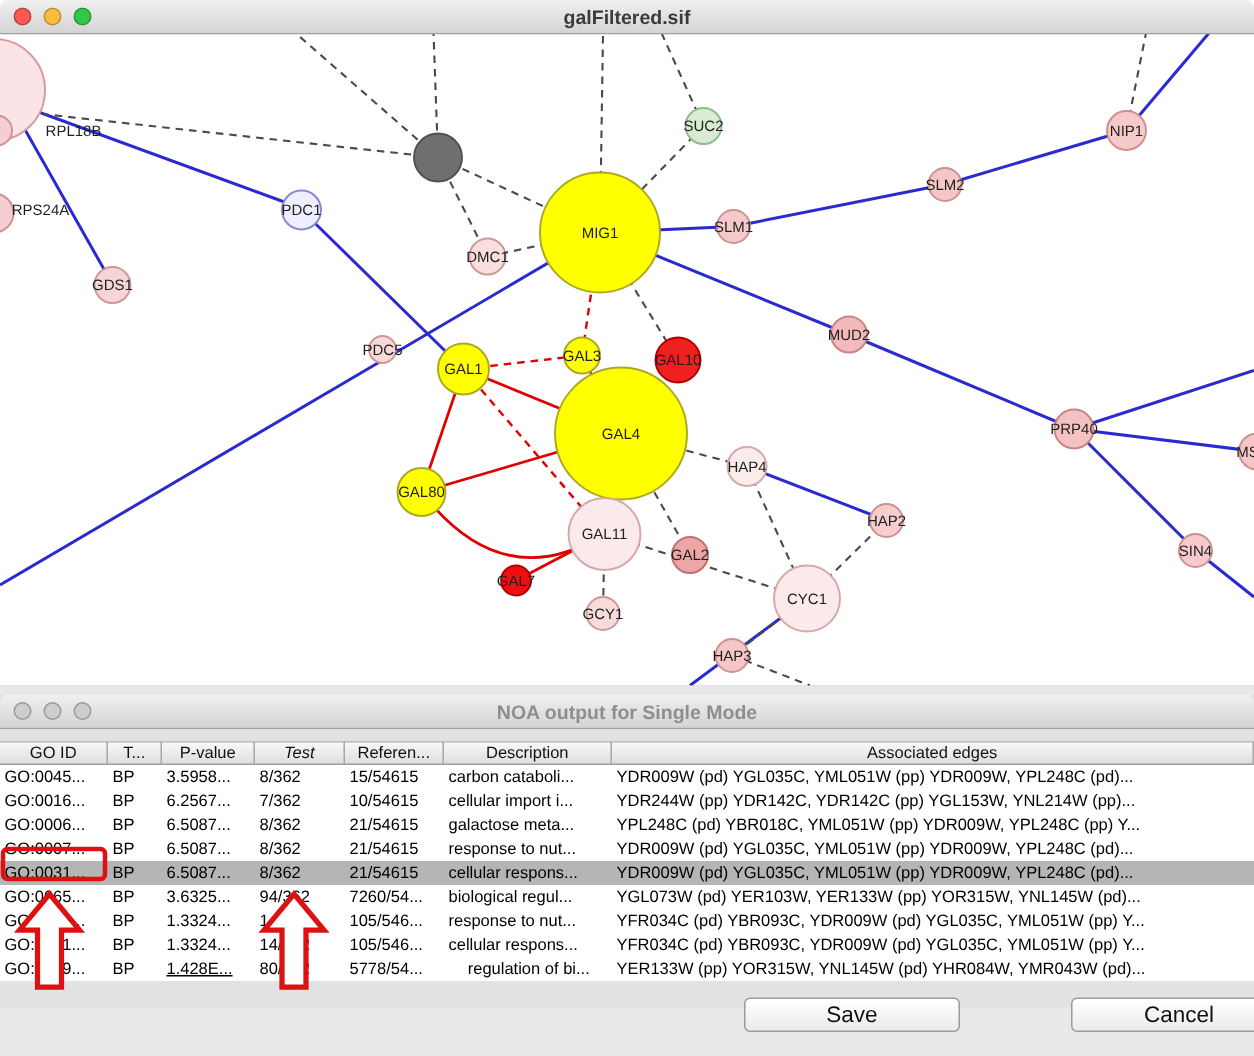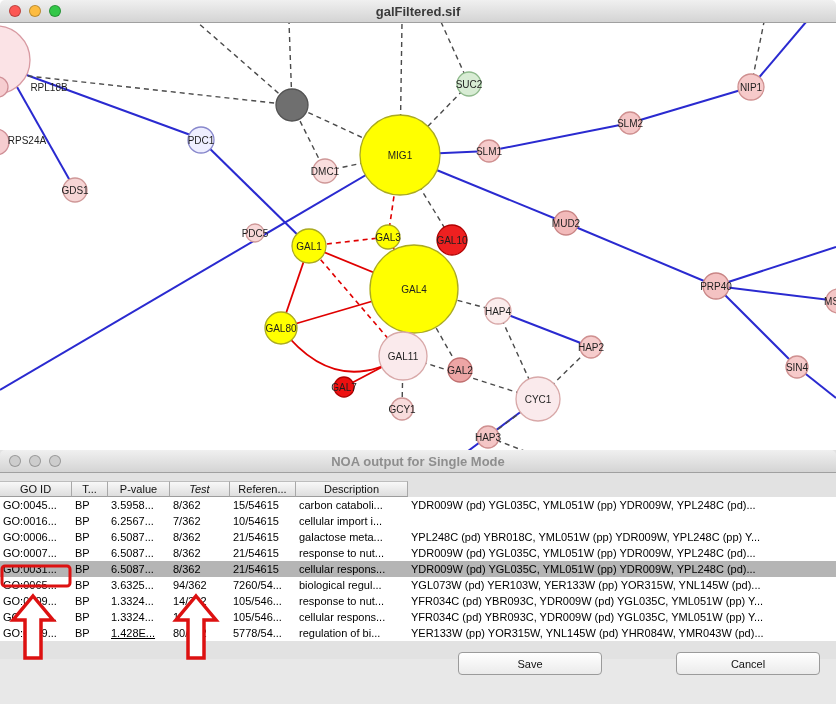--- a/index.html
+++ b/index.html
@@ -24,21 +24,21 @@
   .titlebar .title.inactive-title { color:#8e8e8e; }
   .lights { position:absolute; left:9px; top:5px; display:flex; gap:8px; }
   .light {
     width:12px; height:12px; border-radius:50%;
     border:1px solid rgba(0,0,0,0.25); box-sizing:border-box;
   }
   svg.network { position:absolute; top:22px; left:0; background:#ffffff; }
 
   
   .table-window {
-    position:absolute; top:450px; left:0; width:836px; height:209px;
+    position:absolute; top:463px; left:0; width:836px; height:209px;
     background:#e2e2e2;
   }
   .theader {
     position:absolute; top:31px; left:0; width:836px; height:16px;
     display:flex; box-sizing:border-box;
   }
   .hcell {
     box-sizing:border-box; height:16px;
     border-top:1px solid #bdbdbd; border-bottom:1px solid #9d9d9d; border-right:1px solid #a8a8a8;
     background:linear-gradient(#f8f8f8,#dedede);
@@ -53,22 +53,23 @@
   .trow.selected { background:#b5b5b5; }
   .tcell {
     box-sizing:border-box; padding:0 2px 0 3px;
     font-size:11px; line-height:16px; color:#000;
     white-space:nowrap; overflow:hidden;
   }
   .btn {
     position:absolute; top:202px; height:23px; width:144px;
     border:1px solid #9b9b9b; border-radius:4px;
     background:linear-gradient(#ffffff,#ebebeb);
-    font-size:11px; color:#111; font-family:"Liberation Sans", sans-serif;
+    font-size:15px; color:#111; font-family:"Liberation Sans", sans-serif;
     box-shadow:inset 0 1px 0 rgba(255,255,255,.7);
+    margin-left:38px;
   }
   .btn.save   { left:458px; }
   .btn.cancel { left:676px; }
 
   
   svg.overlay {
     position:absolute; top:0; left:0; z-index:50; pointer-events:none;
   }
 </style>
 </head>
@@ -201,38 +202,40 @@
     <span class="title inactive-title">NOA output for Single Mode</span>
   </div>
 
   <div class="theader">
       <div class="hcell" style="width: 72px;">GO ID</div>
       <div class="hcell" style="width: 36px;">T...</div>
       <div class="hcell" style="width: 62px;">P-value</div>
       <div class="hcell" style="width: 60px; font-style: italic;">Test</div>
       <div class="hcell" style="width: 66px;">Referen...</div>
       <div class="hcell" style="width: 112px;">Description</div>
+      <div class="hcell" style="width: 428px;">Associated edges</div>
     </div>
   <div class="tbody">
       <div class="trow">
         <div class="tcell" style="width: 72px;">GO:0045...</div>
         <div class="tcell" style="width: 36px;">BP</div>
         <div class="tcell" style="width: 62px;">3.5958...</div>
         <div class="tcell" style="width: 60px;">8/362</div>
         <div class="tcell" style="width: 66px;">15/54615</div>
         <div class="tcell" style="width: 112px;">carbon cataboli...</div>
         <div class="tcell" style="width: 428px;">YDR009W (pd) YGL035C, YML051W (pp) YDR009W, YPL248C (pd)...</div>
       </div>
       <div class="trow">
         <div class="tcell" style="width: 72px;">GO:0016...</div>
         <div class="tcell" style="width: 36px;">BP</div>
         <div class="tcell" style="width: 62px;">6.2567...</div>
         <div class="tcell" style="width: 60px;">7/362</div>
         <div class="tcell" style="width: 66px;">10/54615</div>
         <div class="tcell" style="width: 112px;">cellular import i...</div>
+        <div class="tcell" style="width: 428px;">YDR244W (pp) YDR142C, YDR142C (pp) YGL153W, YNL214W (pp)...</div>
       </div>
       <div class="trow">
         <div class="tcell" style="width: 72px;">GO:0006...</div>
         <div class="tcell" style="width: 36px;">BP</div>
         <div class="tcell" style="width: 62px;">6.5087...</div>
         <div class="tcell" style="width: 60px;">8/362</div>
         <div class="tcell" style="width: 66px;">21/54615</div>
         <div class="tcell" style="width: 112px;">galactose meta...</div>
         <div class="tcell" style="width: 428px;">YPL248C (pd) YBR018C, YML051W (pp) YDR009W, YPL248C (pp) Y...</div>
       </div>
@@ -280,21 +283,21 @@
         <div class="tcell" style="width: 66px;">105/546...</div>
         <div class="tcell" style="width: 112px;">cellular respons...</div>
         <div class="tcell" style="width: 428px;">YFR034C (pd) YBR093C, YDR009W (pd) YGL035C, YML051W (pp) Y...</div>
       </div>
       <div class="trow">
         <div class="tcell" style="width: 72px;">GO:0019...</div>
         <div class="tcell" style="width: 36px;">BP</div>
         <div class="tcell" style="width: 62px; text-decoration: underline;">1.428E...</div>
         <div class="tcell" style="width: 60px;">80/362</div>
         <div class="tcell" style="width: 66px;">5778/54...</div>
-        <div class="tcell" style="width: 112px;">regulation of bi...</div>
+        <div class="tcell" style="width: 112px; text-align: center;">regulation of bi...</div>
         <div class="tcell" style="width: 428px;">YER133W (pp) YOR315W, YNL145W (pd) YHR084W, YMR043W (pd)...</div>
       </div>
     </div>
 
   <button class="btn save">Save</button>
   <button class="btn cancel">Cancel</button>
 </div>
 
 <svg class="overlay" width="836" height="704" xmlns="http://www.w3.org/2000/svg">
     <rect x="2" y="566" width="68" height="20" rx="3" fill="none" stroke="#dd1111" stroke-width="3"></rect>

